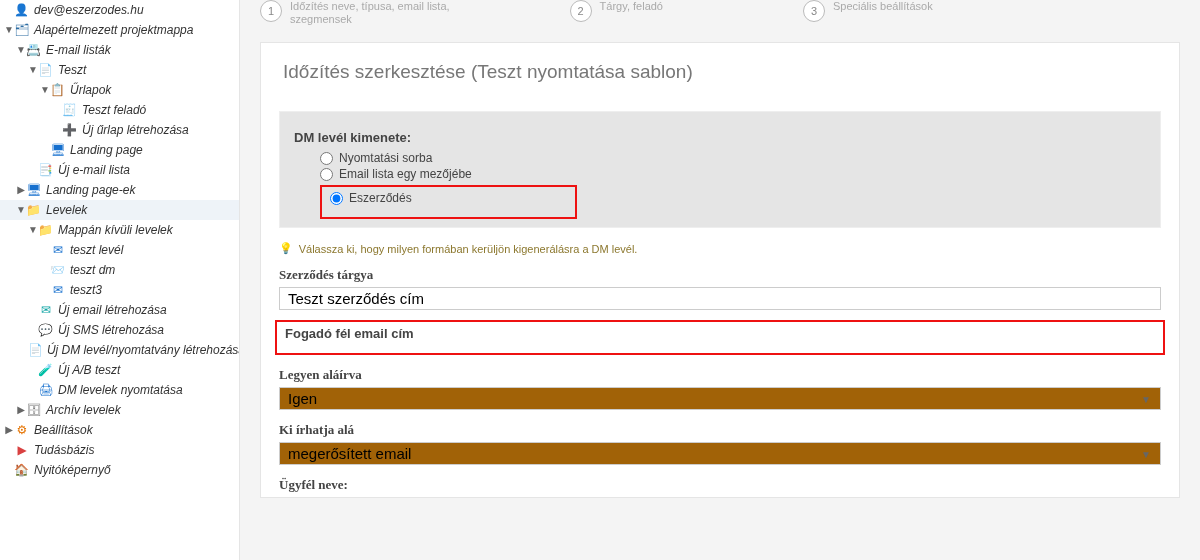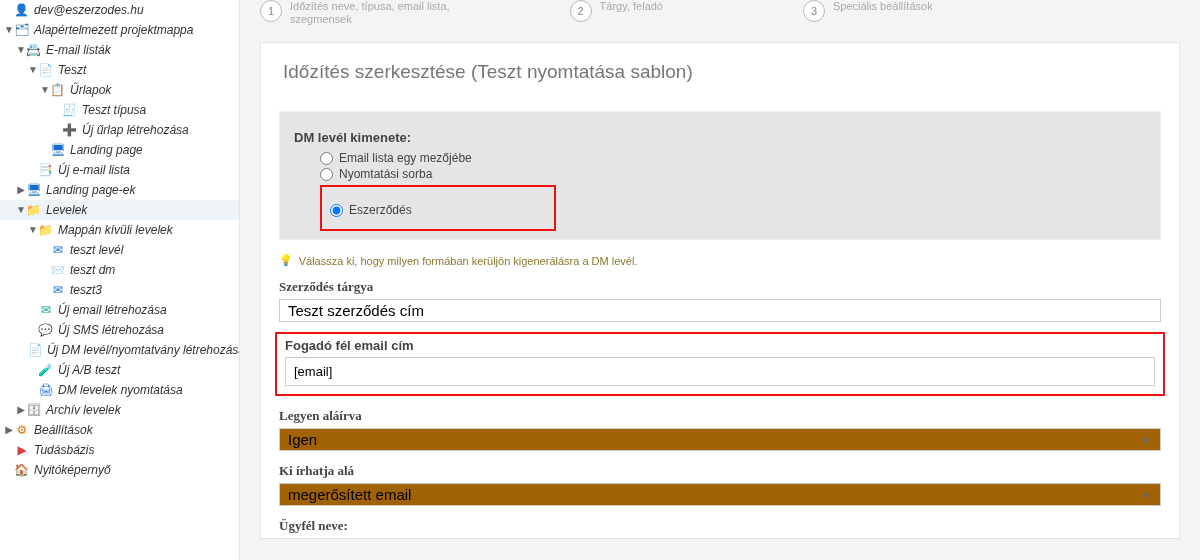--- a/index.html
+++ b/index.html
@@ -31,21 +31,21 @@
   .step:nth-child(3) { margin-left: 120px; }
   .step .num { width: 22px; height: 22px; border: 1px solid #bbb; border-radius: 50%; display: flex; align-items: center; justify-content: center; font-size: 11px; color: #888; background:#fff; }
   .step .sl { font-size: 11px; line-height: 13px; }
   .main-inner { background: #fff; margin: 6px 20px 20px 20px; border: 1px solid #e5e5e5; }
   .page-title { font-size: 19px; font-weight: 400; color: #777; padding: 18px 22px 14px; }
   .panel { border: 1px solid #eee; margin: 14px 18px; background:#e5e5e5; }
   .panel-inner { padding: 14px 14px 8px; }
   .field-label { font-size: 13px; font-weight: 700; color: #444; margin: 4px 0 6px; }
   .radio-row { display:flex; align-items:center; gap:6px; margin: 2px 0; }
   .radio-row label { font-size: 12px; color: #444; }
-  .highlight-red { border: 2px solid #e11; padding: 14px 8px 10px; margin: 4px 8px 0 0; width: 236px; }
+  .highlight-red { border: 2px solid #e11; padding: 2px 8px 10px; margin: 4px 8px 0 0; width: 257px; }
   .sel { font-family: inherit; font-size: 12px; padding: 1px 2px; border: 1px solid #888; background:#fff; }
   .sel-wide { width: 100%; padding: 6px 8px; border: 1px solid #ccc; background:#a16207; font-size:13px; appearance:none; }
   .sel-wrap { position: relative; }
   .sel-caret { position:absolute; right:10px; top:50%; transform: translateY(-50%); color:#666; font-size:10px; pointer-events:none; }
   .hint { display:flex; align-items:center; gap:6px; color:#8c782f; font-size:11px; margin: 6px 18px 0; }
   .bulb { color:#d9a400; }
   .formgroup { margin: 12px 18px 0; }
   .formgroup .lbl { font-weight:700; font-size:13px; color:#444; margin-bottom:4px; display:block;font-family:Liberation Serif, serif; }
   .formgroup input.txt, .formgroup .sel-wide { width: 100%; padding: 2px 8px; border: 1px solid #ccc; font-size:15px; }
   .group-redbox { border: 2px solid #e11; padding: 2px 8px 8px; margin: 10px 14px 0; }
@@ -89,21 +89,21 @@
           <div class="tree-row pad3">
             <span class="caret">▼</span>
             <span class="ico ico-green">📋</span>
             <span class="node-label">Űrlapok</span>
           </div>
         </li>
       <li>
           <div class="tree-row pad4">
             <span class="caret"></span>
             <span class="ico ico-red">🧾</span>
-            <span class="node-label">Teszt típusa</span>
+            <span class="node-label">Teszt feladó</span>
           </div>
         </li>
       <li>
           <div class="tree-row pad4">
             <span class="caret"></span>
             <span class="ico ico-teal">➕</span>
             <span class="node-label">Új űrlap létrehozása</span>
           </div>
         </li>
       <li>
@@ -253,25 +253,25 @@
 
     <div class="main-inner">
       <h1 class="page-title">Időzítés szerkesztése (Teszt nyomtatása sablon)</h1>
 
       <div class="panel">
         <div class="panel-inner">
           <div class="field-label">DM levél kimenete:</div>
           <div style="padding-left:26px;">
             <div class="radio-row">
                 <input type="radio" name="dmout" style="">
-                <label>Email lista egy mezőjébe</label>
+                <label>Nyomtatási sorba</label>
               </div>
             <div class="radio-row">
                 <input type="radio" name="dmout" style="">
-                <label>Nyomtatási sorba</label>
+                <label>Email lista egy mezőjébe</label>
               </div>
             <div class="highlight-red">
               <div class="radio-row">
                   <input type="radio" name="dmout" checked="" style="">
                   <label>Eszerződés</label>
                 </div>
             </div>
           </div>
         </div>
       </div>
@@ -280,21 +280,20 @@
           <span>Válassza ki, hogy milyen formában kerüljön kigenerálásra a DM levél.</span>
         </div>
 
       <div class="formgroup">
         <span class="lbl">Szerződés tárgya</span>
         <input class="txt" type="text" value="Teszt szerződés cím" style="">
       </div>
 
       <div class="group-redbox">
         <span class="lbl" style="display:block;font-weight:700;font-size:13px;color:#444;margin:2px 0 4px;">Fogadó fél email cím</span>
-        <input class="txt" style="width: 100%; padding: 6px 8px; border: 1px solid rgb(204, 204, 204); font-size: 13px;" type="text" value="[email]">
       </div>
 
       <div class="formgroup">
         <span class="lbl">Legyen aláírva</span>
         <div class="sel-wrap">
           <select class="sel-wide"><option>Igen</option></select>
           <span class="sel-caret">▼</span>
         </div>
       </div>
 

